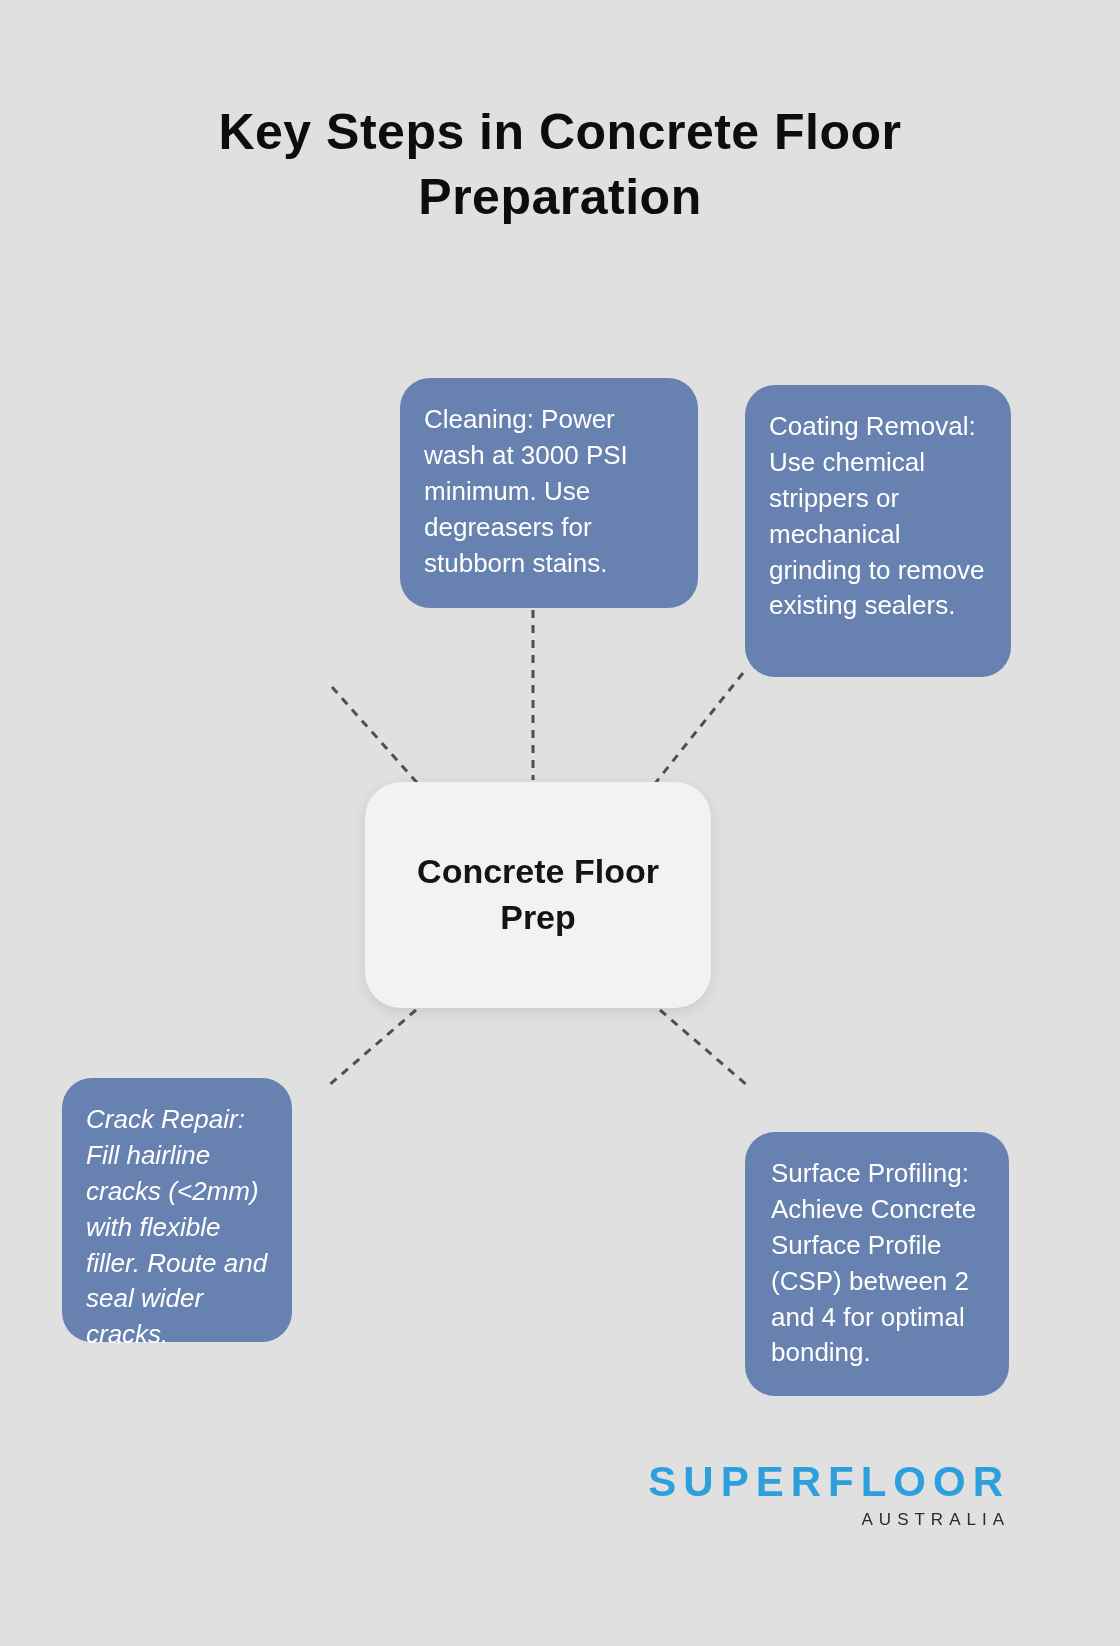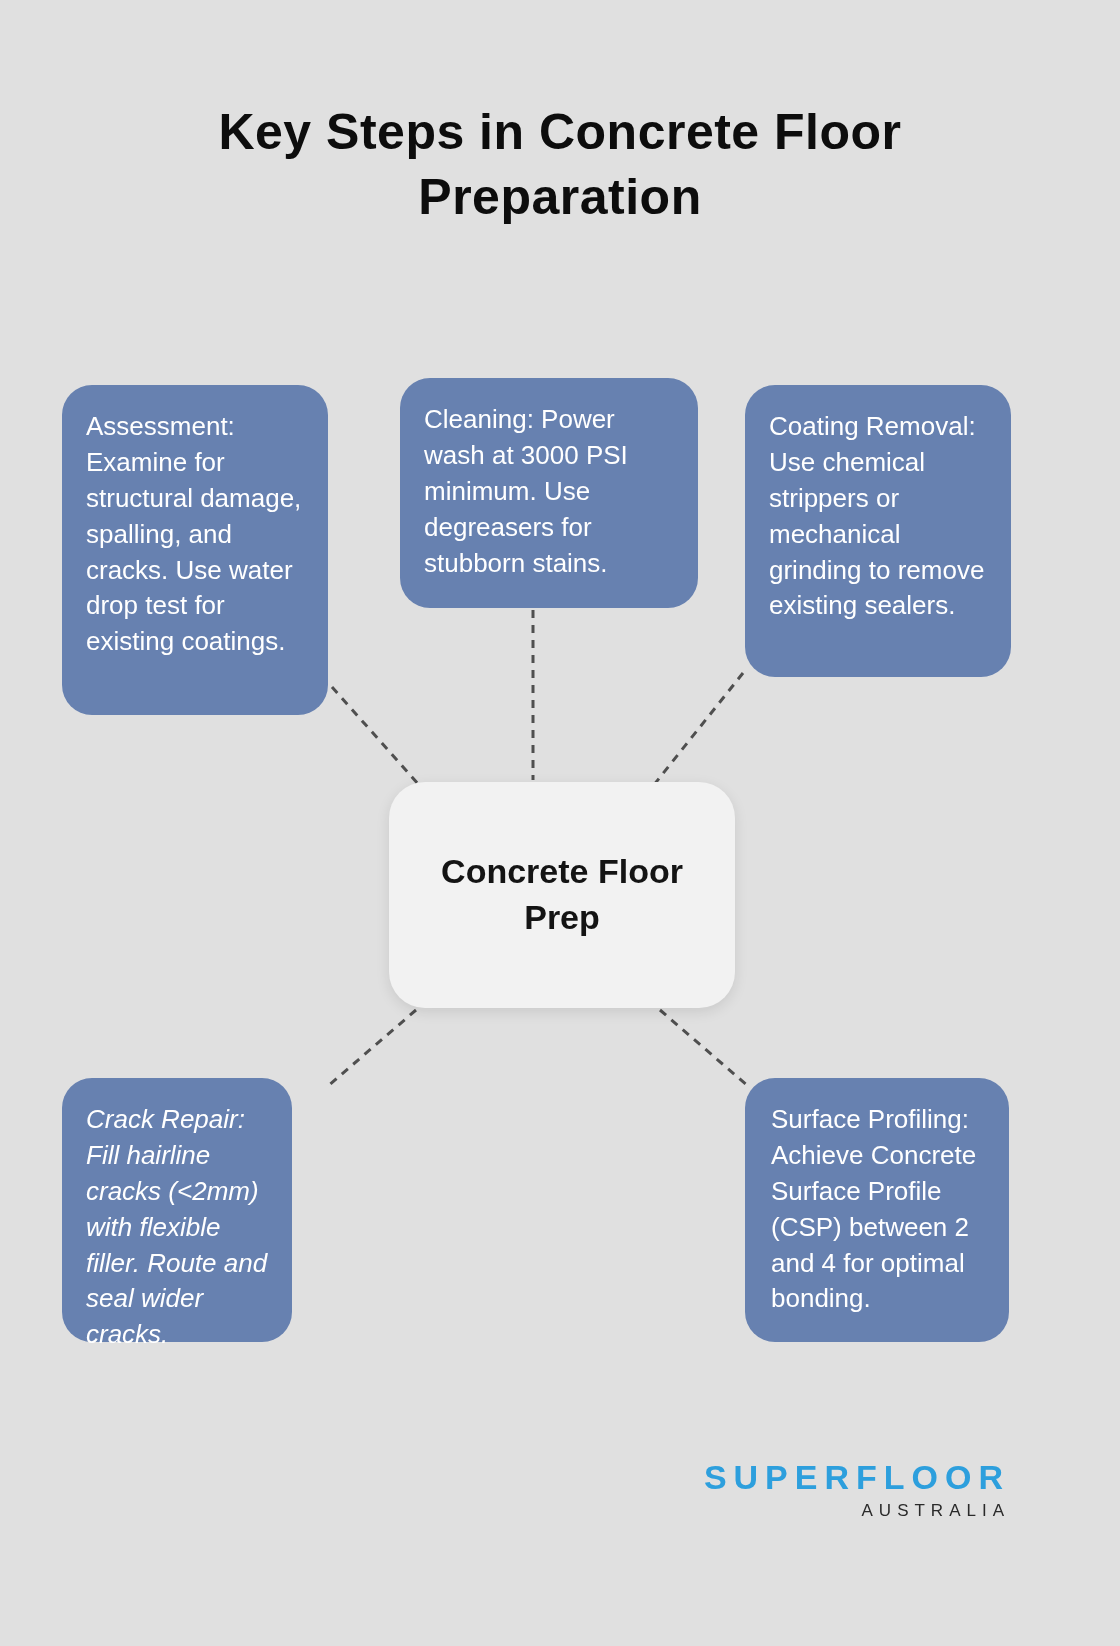--- a/index.html
+++ b/index.html
@@ -56,49 +56,48 @@
   }
   .node p{
     font-size:26px;
     line-height:1.38;
     font-weight:400;
   }
   .node-assessment{left:62px;top:385px;width:266px;height:330px;}
   .node-cleaning{left:400px;top:378px;width:298px;height:230px;}
   .node-coating{left:745px;top:385px;width:266px;height:292px;}
   .node-crack{left:62px;top:1078px;width:230px;height:264px;font-style:italic;}
-  .node-surface{left:745px;top:1078px;width:264px;height:264px;padding-left:26px;}
+  .node-surface{left:745px;top:1132px;width:264px;height:264px;padding-left:26px;}
   .center-node{
     position:absolute;
     left:365px;top:782px;
     width:346px;height:226px;
     background:var(--center_bg);
     border-radius:36px;
     box-shadow:0 4px 14px rgba(0,0,0,0.10);
     display:flex;
     align-items:center;
     justify-content:center;
     text-align:center;
     padding:20px 24px;
-    margin-left:24px;
   }
   .center-node span{
     font-size:34px;
     font-weight:700;
     line-height:1.35;
     color:var(--center_text);
   }
   .logo{
     position:absolute;
     right:110px;
     top:1458px;
     text-align:right;
   }
   .logo-main{
-    font-size:34px;
+    font-size:42px;
     font-weight:700;
     letter-spacing:7px;
     color:var(--logo_blue);
     font-family:"Liberation Sans", sans-serif;
   }
   .logo-sub{
     margin-top:4px;
     font-size:17px;
     font-weight:500;
     letter-spacing:6px;
@@ -113,23 +112,20 @@
   <h1 class="title">Key Steps in Concrete Floor Preparation</h1>
 
   <svg class="connectors" width="1120" height="1646" viewBox="0 0 1120 1646" aria-hidden="true">
     <line x1="332" y1="687" x2="420" y2="786"></line>
     <line x1="533" y1="610" x2="533" y2="780"></line>
     <line x1="743" y1="673" x2="653" y2="786"></line>
     <line x1="416" y1="1010" x2="328" y2="1086"></line>
     <line x1="660" y1="1010" x2="748" y2="1086"></line>
   </svg>
 
-  <div class="node node-assessment">
-    <p>Assessment: Examine for structural damage, spalling, and cracks. Use water drop test for existing coatings.</p>
-  </div>
 
   <div class="node node-cleaning">
     <p>Cleaning: Power wash at 3000 PSI minimum. Use degreasers for stubborn stains.</p>
   </div>
 
   <div class="node node-coating">
     <p>Coating Removal: Use chemical strippers or mechanical grinding to remove existing sealers.</p>
   </div>
 
   <div class="node node-crack">

